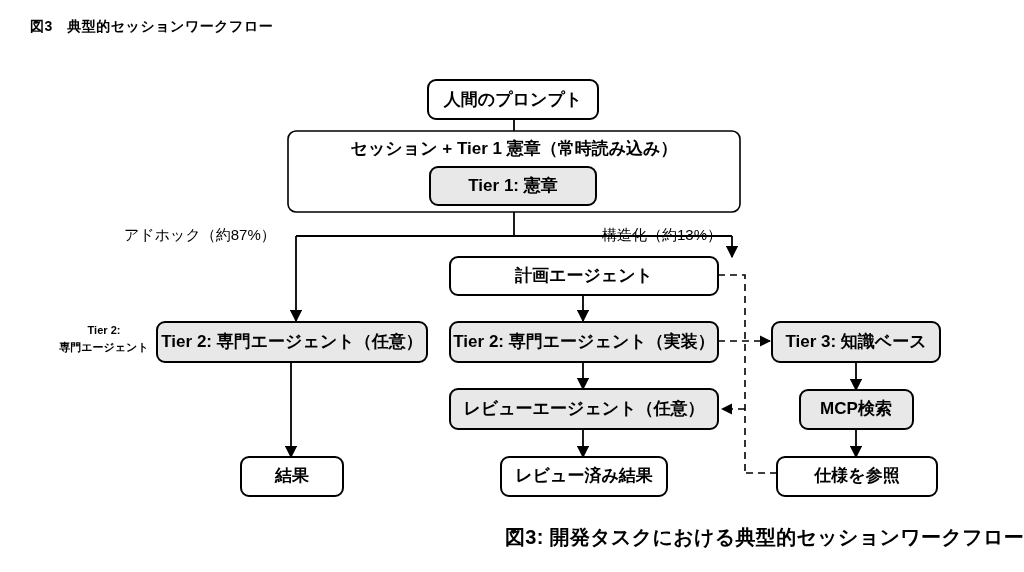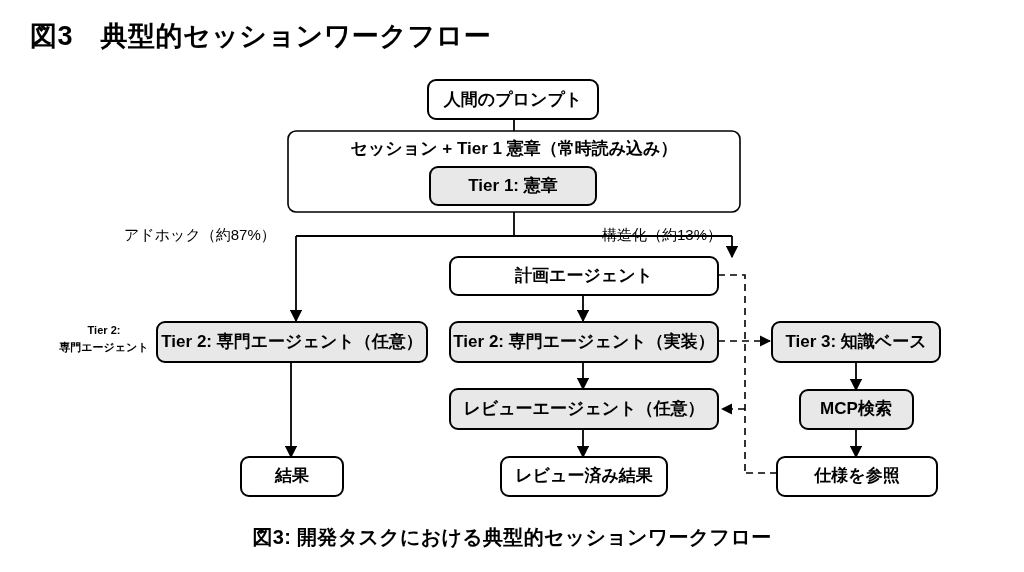--- a/index.html
+++ b/index.html
@@ -12,31 +12,31 @@
     height: 572px;
     font-family: "Liberation Sans", "DejaVu Sans", sans-serif;
     color: #000000;
     position: relative;
     overflow: hidden;
   }
   #figure-title {
     position: absolute;
     left: 30px;
     top: 18px;
-    font-size: 27px;
+    font-size: 14px;
     font-weight: bold;
     letter-spacing: 0.5px;
     white-space: pre;
   }
   #figure-caption {
     position: absolute;
     left: 0;
     top: 524px;
     width: 1024px;
-    text-align: center;
+    text-align: right;
     font-size: 20px;
     font-weight: bold;
     letter-spacing: 0.3px;
   }
   #flow-canvas {
     position: absolute;
     left: 0;
     top: 0;
     width: 1024px;
     height: 572px;

